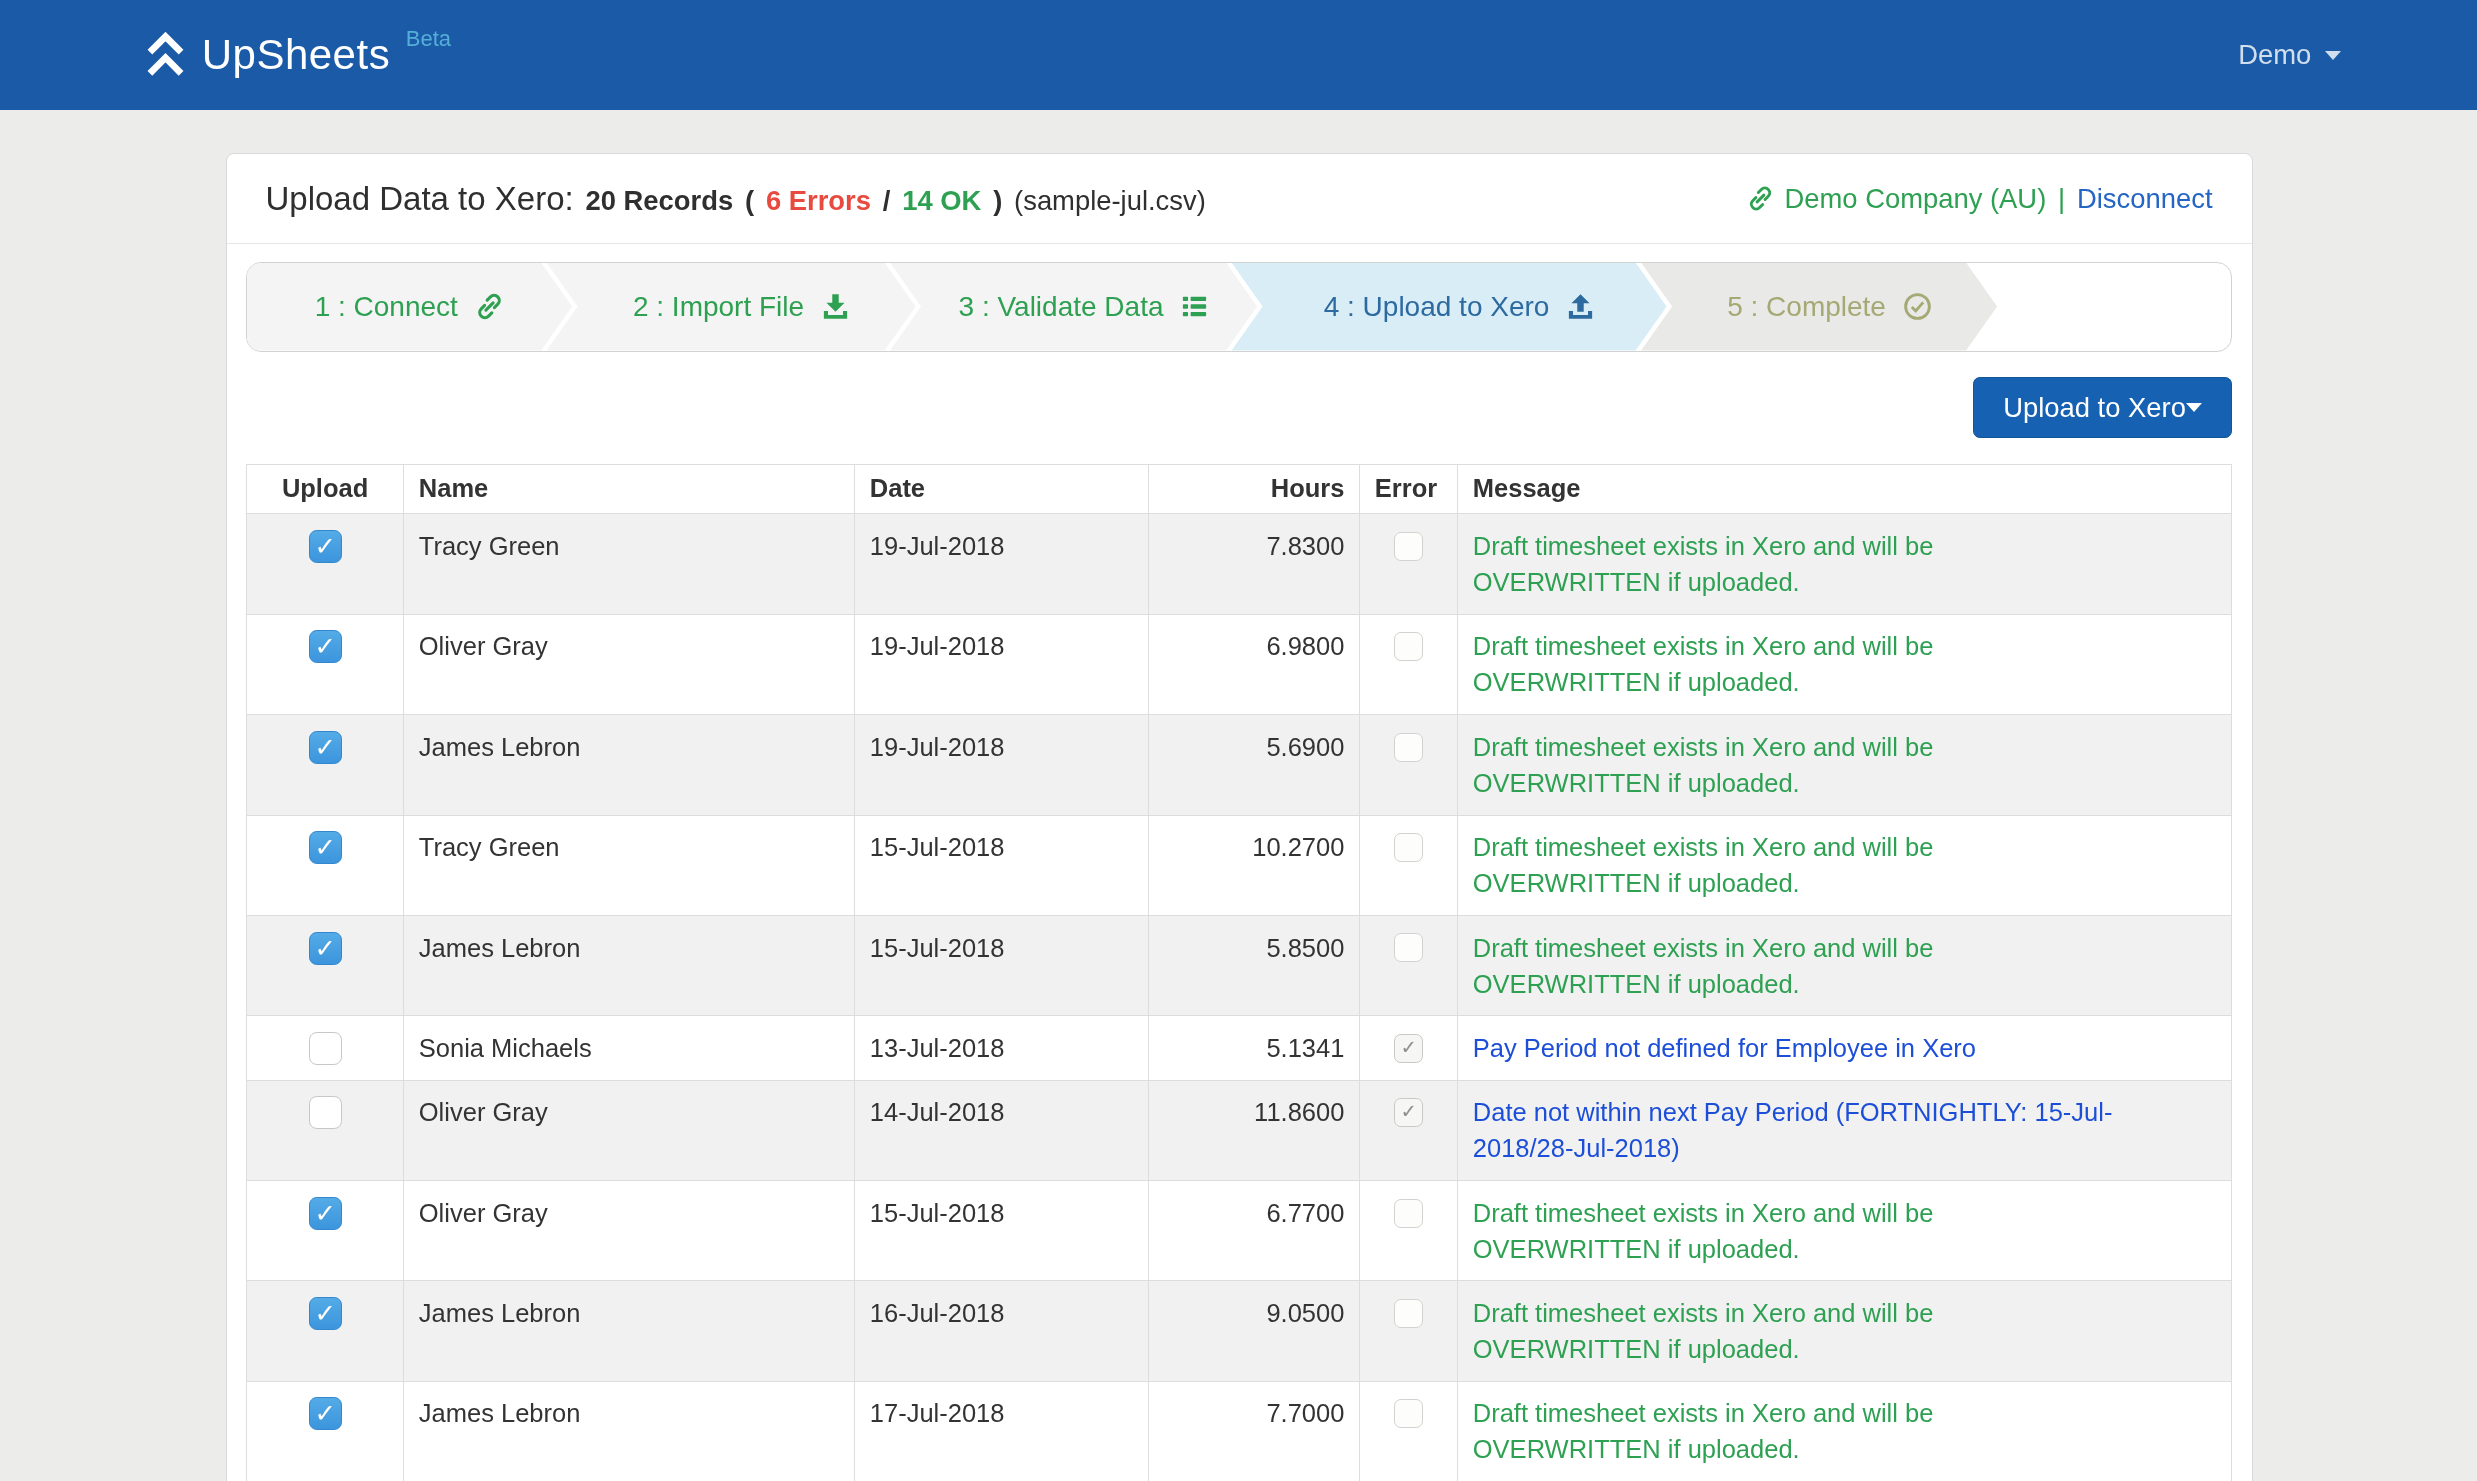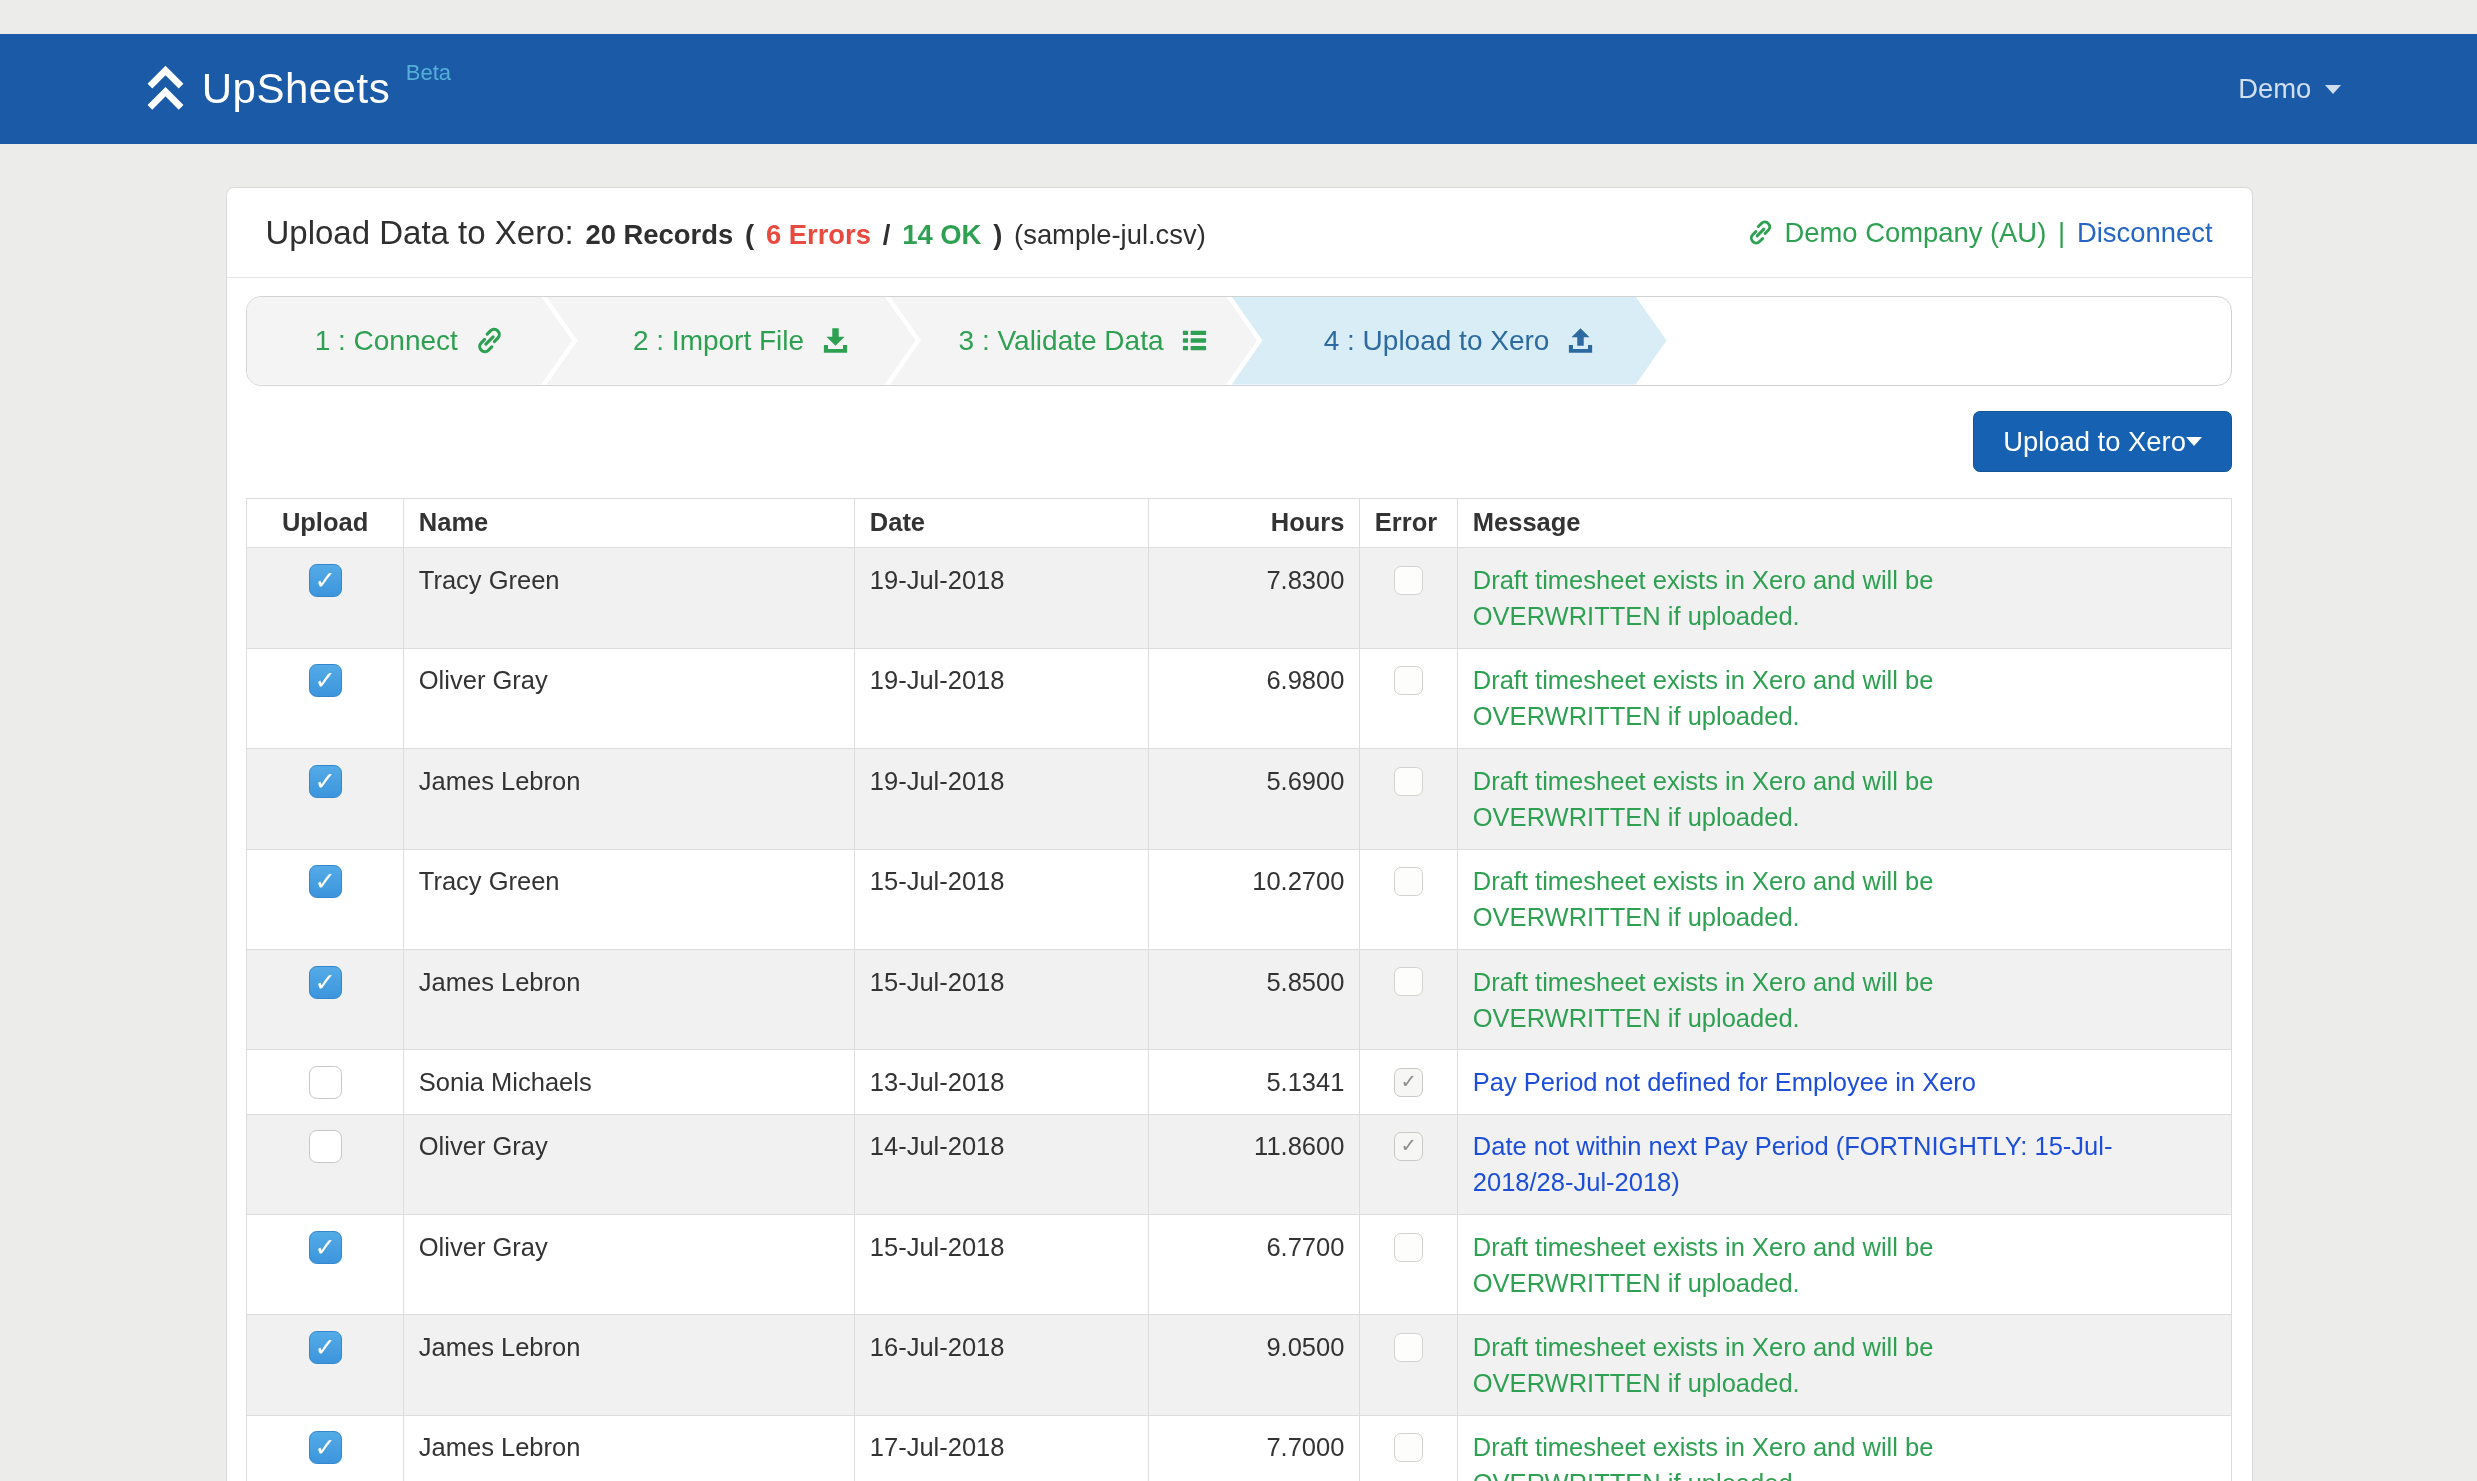--- a/index.html
+++ b/index.html
@@ -5,21 +5,21 @@
   * { margin:0; padding:0; box-sizing:border-box; }
   html,body { width:2478px; height:1482px; overflow:hidden; }
   body {
     font-family:"Liberation Sans","DejaVu Sans",sans-serif;
     background:#ececeb; color:#333;
   }
 
   
   .navbar {
     height:110px; background:#1b5aa6; display:flex; align-items:center;
-    justify-content:space-between; padding:0 137px 0 143px;margin-top:34px;
+    justify-content:space-between; padding:0 137px 0 143px;
   }
   .brand { display:flex; align-items:center; gap:13.7px; cursor:pointer; }
   .brand-logo { width:45px; height:49px; }
   .brand-name { color:#ffffff; font-size:42px; font-weight:500; letter-spacing:0.5px; }
   .brand-badge { color:#54afd8; font-size:22px; position:relative; top:-15.7px; margin-left:2px; }
   .user-menu { display:flex; align-items:center; gap:13.7px; cursor:pointer; }
   .user-menu-label { color:rgba(255,255,255,0.8); font-size:27.4px; }
   .caret-down {
     width:0; height:0; border-left:8.8px solid transparent; border-right:8.8px solid transparent;
     border-top:9.8px solid rgba(255,255,255,0.8); display:inline-block;
@@ -182,20 +182,27 @@
             <rect x="9" y="10.3" width="12" height="3.4" rx="0.6"></rect>
           <rect x="3" y="16.2" width="4" height="3.4" rx="0.6"></rect>
             <rect x="9" y="16.2" width="12" height="3.4" rx="0.6"></rect>
         </svg>
       </div>
       <div class="step active w4">
         <span>4 : Upload to Xero</span>
         <svg class="step-icon" viewBox="0 0 24 24" fill="currentColor">
           <path d="M12 2.5l7 7h-4.5V16h-5V9.5H5z"></path>
           <path d="M3 21.5v-6h3.2v3h11.6v-3H21v6z"></path>
+        </svg>
+      </div>
+      <div class="step pending w5">
+        <span>5 : Complete</span>
+        <svg class="step-icon" viewBox="0 0 24 24" fill="none" stroke="currentColor" stroke-width="2.2">
+          <circle cx="12" cy="12" r="9.2"></circle>
+          <path d="M7.6 12.4l3 3 5.8-6.6"></path>
         </svg>
       </div>
     </div>
 
     <div class="actions">
       <button class="btn-primary">
         <span>Upload to Xero</span>
         <span class="caret-down"></span>
       </button>
     </div>

